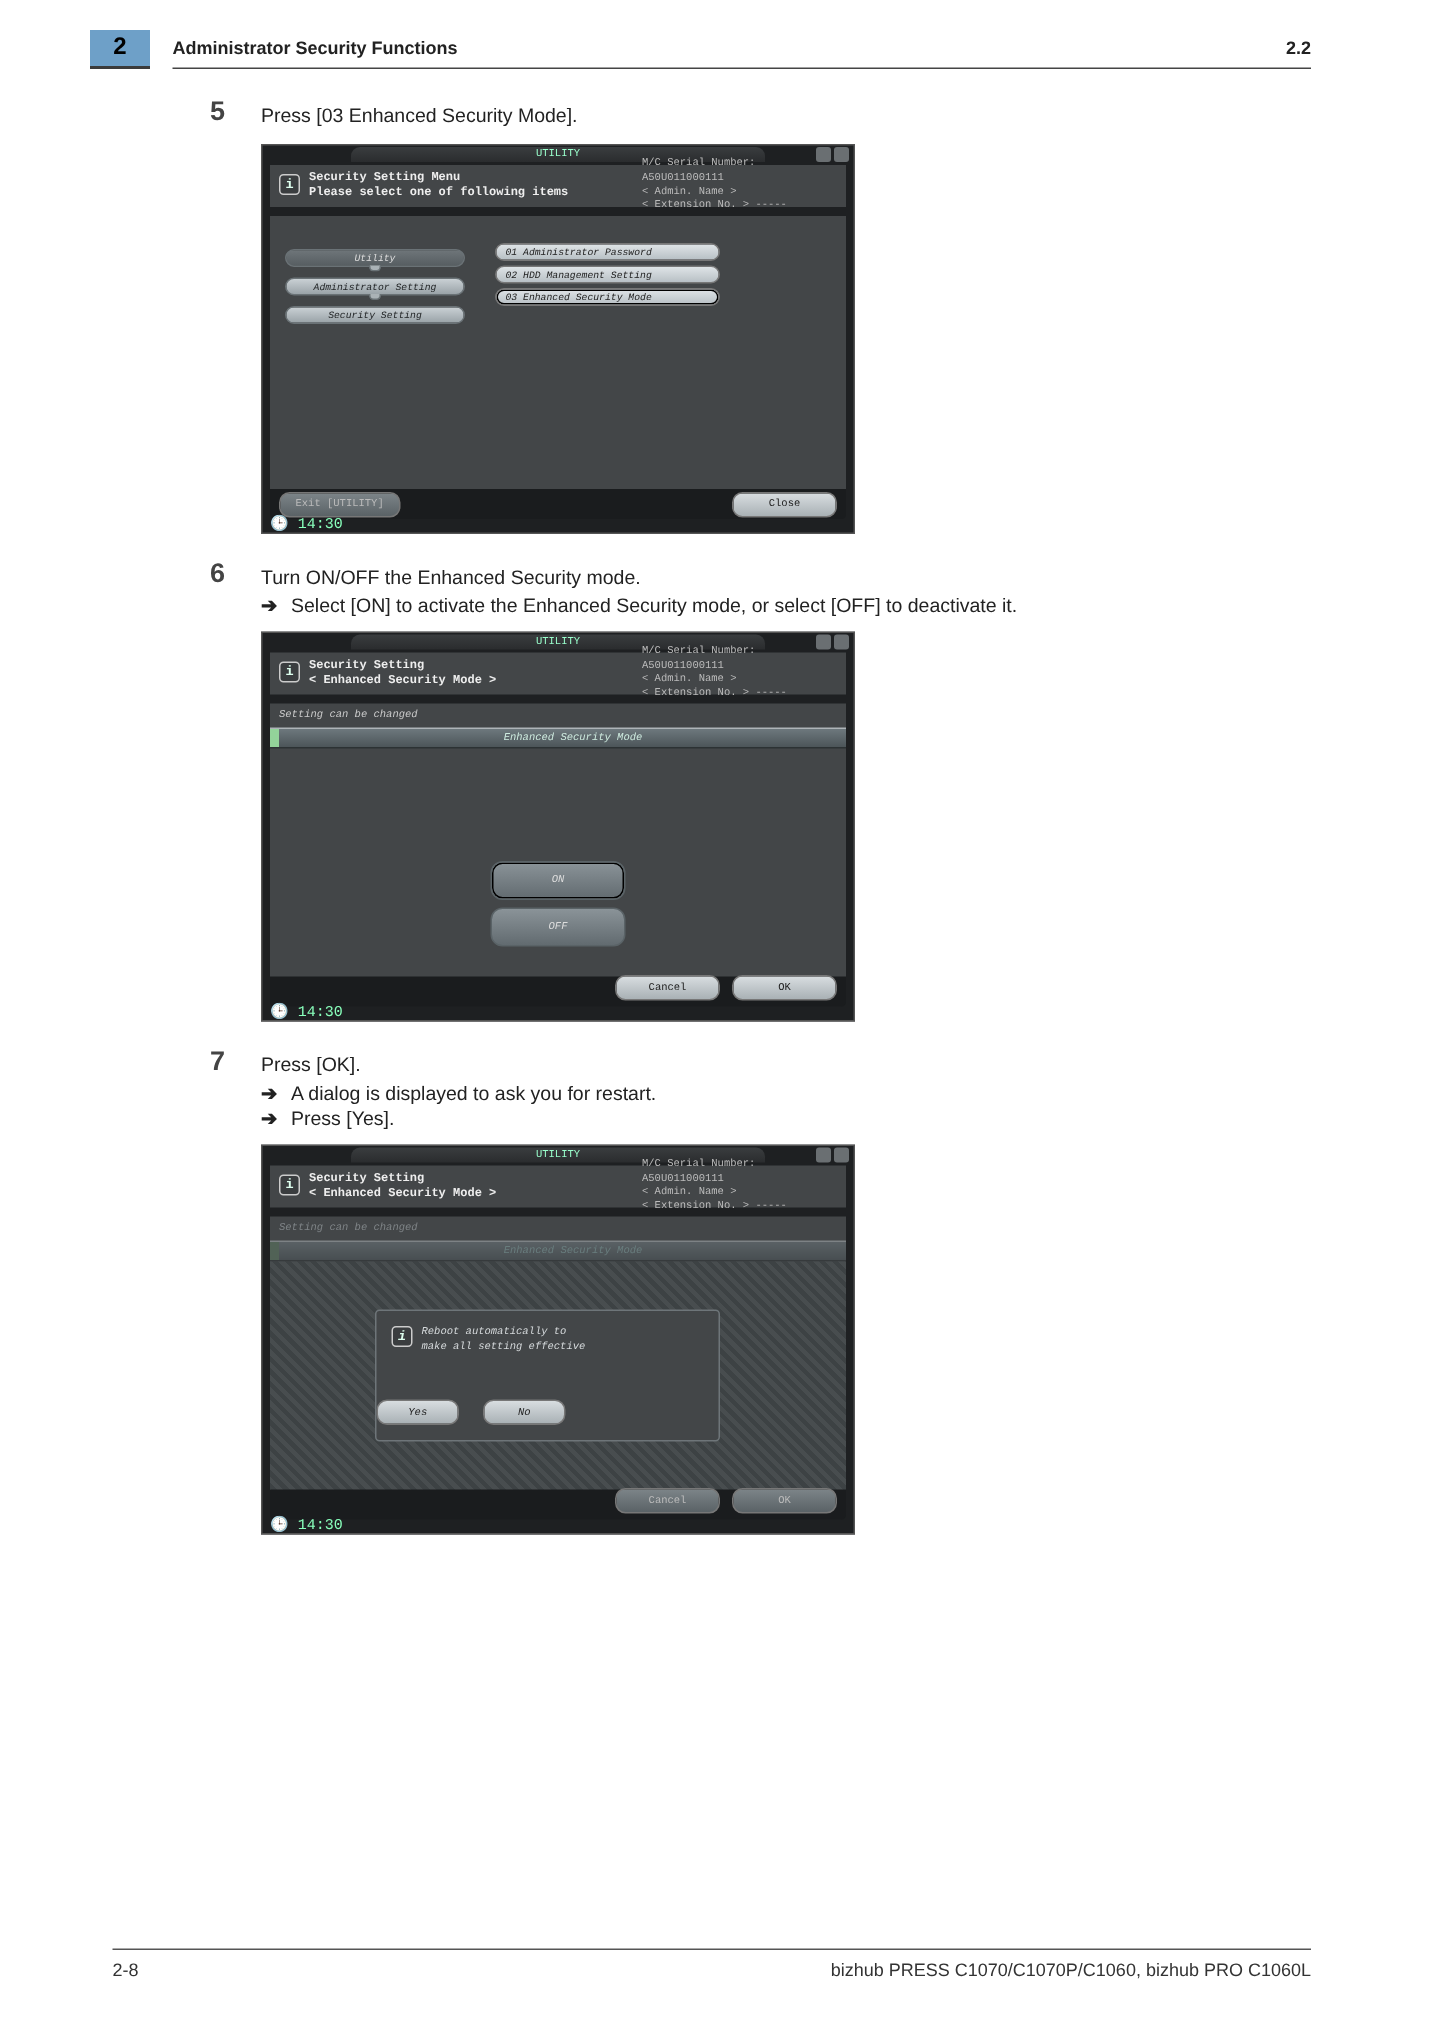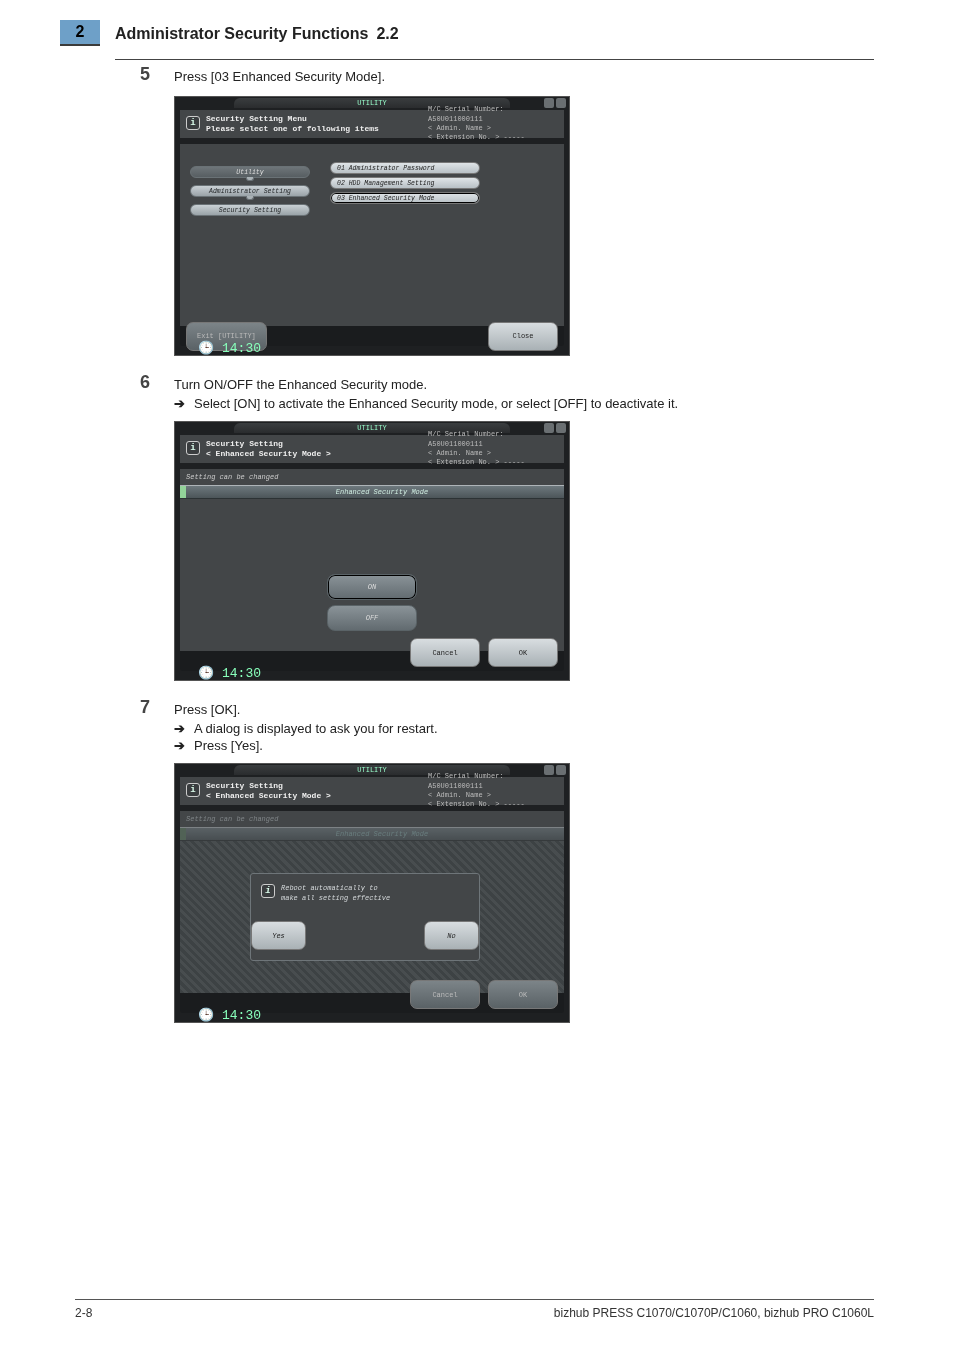--- a/index.html
+++ b/index.html
@@ -35,24 +35,24 @@
     background:var(--accent);
     color:#000;
     font-weight:bold;
     font-size:16px;
     display:flex; align-items:center; justify-content:center;
     border-bottom:2px solid #3b3b3b;
   }
   .header-line{
     position:absolute;
     top:25px; left:115px; right:80px;
-    display:flex; justify-content:flex-start;
+    display:flex; justify-content:space-between;
     border-bottom:1px solid #444;
-    padding-bottom:16px;
-    font-size:16px;
+    padding-bottom:6px;
+    font-size:12px;
   }
   .header-title{font-weight:bold}
   .header-sec{margin-left:8px;font-weight:bold}
 
   .content{
     position:absolute;
     top:60px;
     left:140px;
     right:80px;
   }
@@ -118,25 +118,25 @@
     background:var(--panel-mid);
     font-style:italic;
   }
 
   .shot .footer{
     position:absolute;bottom:10px;left:6px;right:6px;height:20px;
     background:var(--footer-dark);border-radius:0 0 3px 3px;
     display:flex;align-items:center;justify-content:space-between;padding:0 6px;
   }
   .shot .timestamp{
-    position:absolute;left:24px;bottom:0;font-size:13px;color:#8fb
+    position:absolute;left:6px;bottom:0;font-size:10px;color:#8fb
   }
   .pill-btn{
     display:inline-flex;align-items:center;justify-content:center;
-    min-width:70px;height:29px;
+    min-width:70px;height:17px;
     background:linear-gradient(#d8dde0,#a9b1b5);
     border:1px solid #777;border-radius:7px;
     font-size:7px;color:#222;padding:0 10px;
   }
   .pill-btn.dim{background:linear-gradient(#7c8488,#5a6266);color:#bbb}
 
   
   .crumbs{position:absolute;top:22px;left:10px;width:120px}
   .crumb{
     height:12px;border-radius:7px;
@@ -184,21 +184,21 @@
   }
   .dlg{
     position:absolute;left:70px;top:62px;width:230px;height:88px;
     background:var(--panel-mid);border:1px solid #6e7579;border-radius:3px;
   }
   .dlg .drow{display:flex;align-items:flex-start;padding:10px 10px 0}
   .dlg .drow .info-ic{
     width:14px;height:14px;border:1px solid #ccc;border-radius:3px;margin-right:6px;background:#3a3d3f;color:#dfe;display:flex;align-items:center;justify-content:center;font-weight:bold;font-size:9px;
   }
   .dlg .drow .dtxt{font-size:7px;color:#d5d9db;line-height:1.4}
-  .dlg .dbtns{position:absolute;bottom:10px;left:0;right:0;display:flex;justify-content:space-between;gap:16px}
+  .dlg .dbtns{position:absolute;bottom:10px;left:0;right:0;display:flex;justify-content:flex-start;gap:16px}
 
   
   .pg-footer{
     position:absolute;left:75px;right:80px;bottom:30px;
     border-top:1px solid #555;padding-top:6px;
     display:flex;justify-content:space-between;font-size:12px;color:#333;
   }
 </style>
 </head>
 <body>

